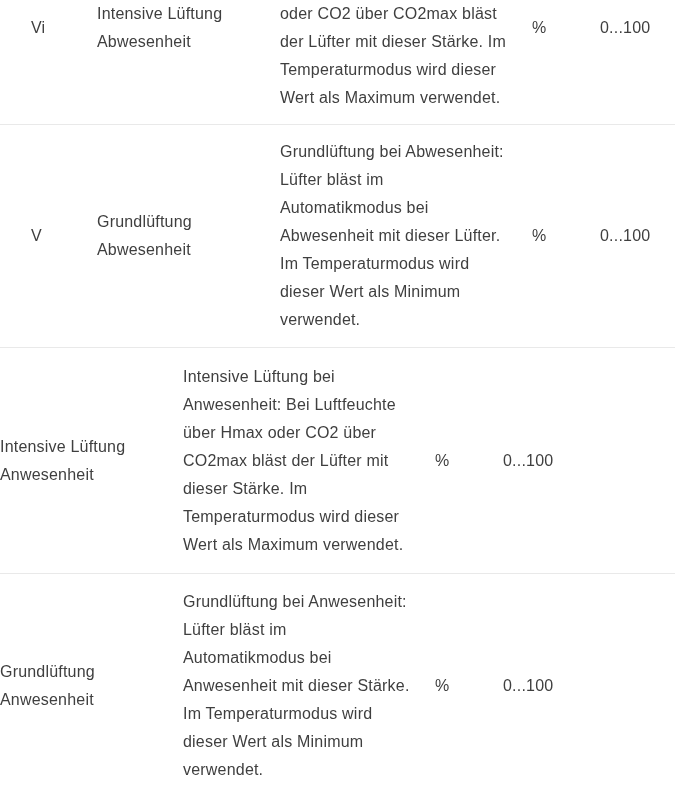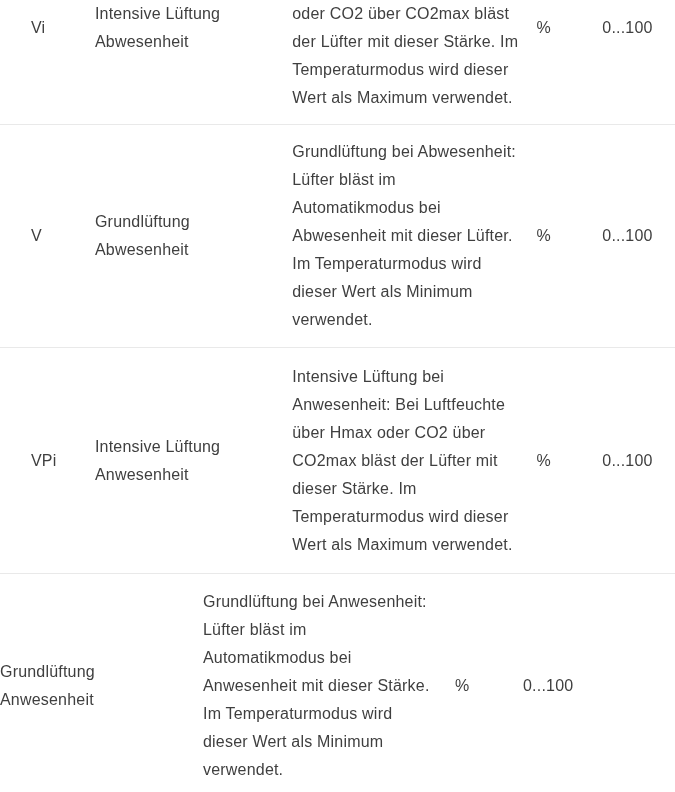--- a/index.html
+++ b/index.html
@@ -32,21 +32,21 @@
   .row-4 { height: 224px; }
   .cell {
     box-sizing: border-box;
     font-size: 16px;
     line-height: 28px;
     letter-spacing: 0.2px;
     white-space: pre-line;
   }
   .col-code  { width: 97px;  padding-left: 31px; }
   .col-name  { width: 183px; }
-  .col-desc  { width: 252px; margin-left: 20px; }
+  .col-desc  { width: 252px; }
   .col-unit  { width: 68px;  }
   .col-range { width: 75px;  }
   
   .row-1 .col-code,
   .row-1 .col-unit,
   .row-1 .col-range { margin-top: 14px; }
 </style>
 </head>
 <body>
 
@@ -73,21 +73,20 @@
 Automatikmodus bei
 Abwesenheit mit dieser Lüfter.
 Im Temperaturmodus wird
 dieser Wert als Minimum
 verwendet.</div>
     <div class="cell col-unit">%</div>
     <div class="cell col-range">0...100</div>
   </div>
 
   <div class="row row-3">
-    <div class="cell col-code">VPi</div>
     <div class="cell col-name">Intensive Lüftung
 Anwesenheit</div>
     <div class="cell col-desc">Intensive Lüftung bei
 Anwesenheit: Bei Luftfeuchte
 über Hmax oder CO2 über
 CO2max bläst der Lüfter mit
 dieser Stärke. Im
 Temperaturmodus wird dieser
 Wert als Maximum verwendet.</div>
     <div class="cell col-unit">%</div>

